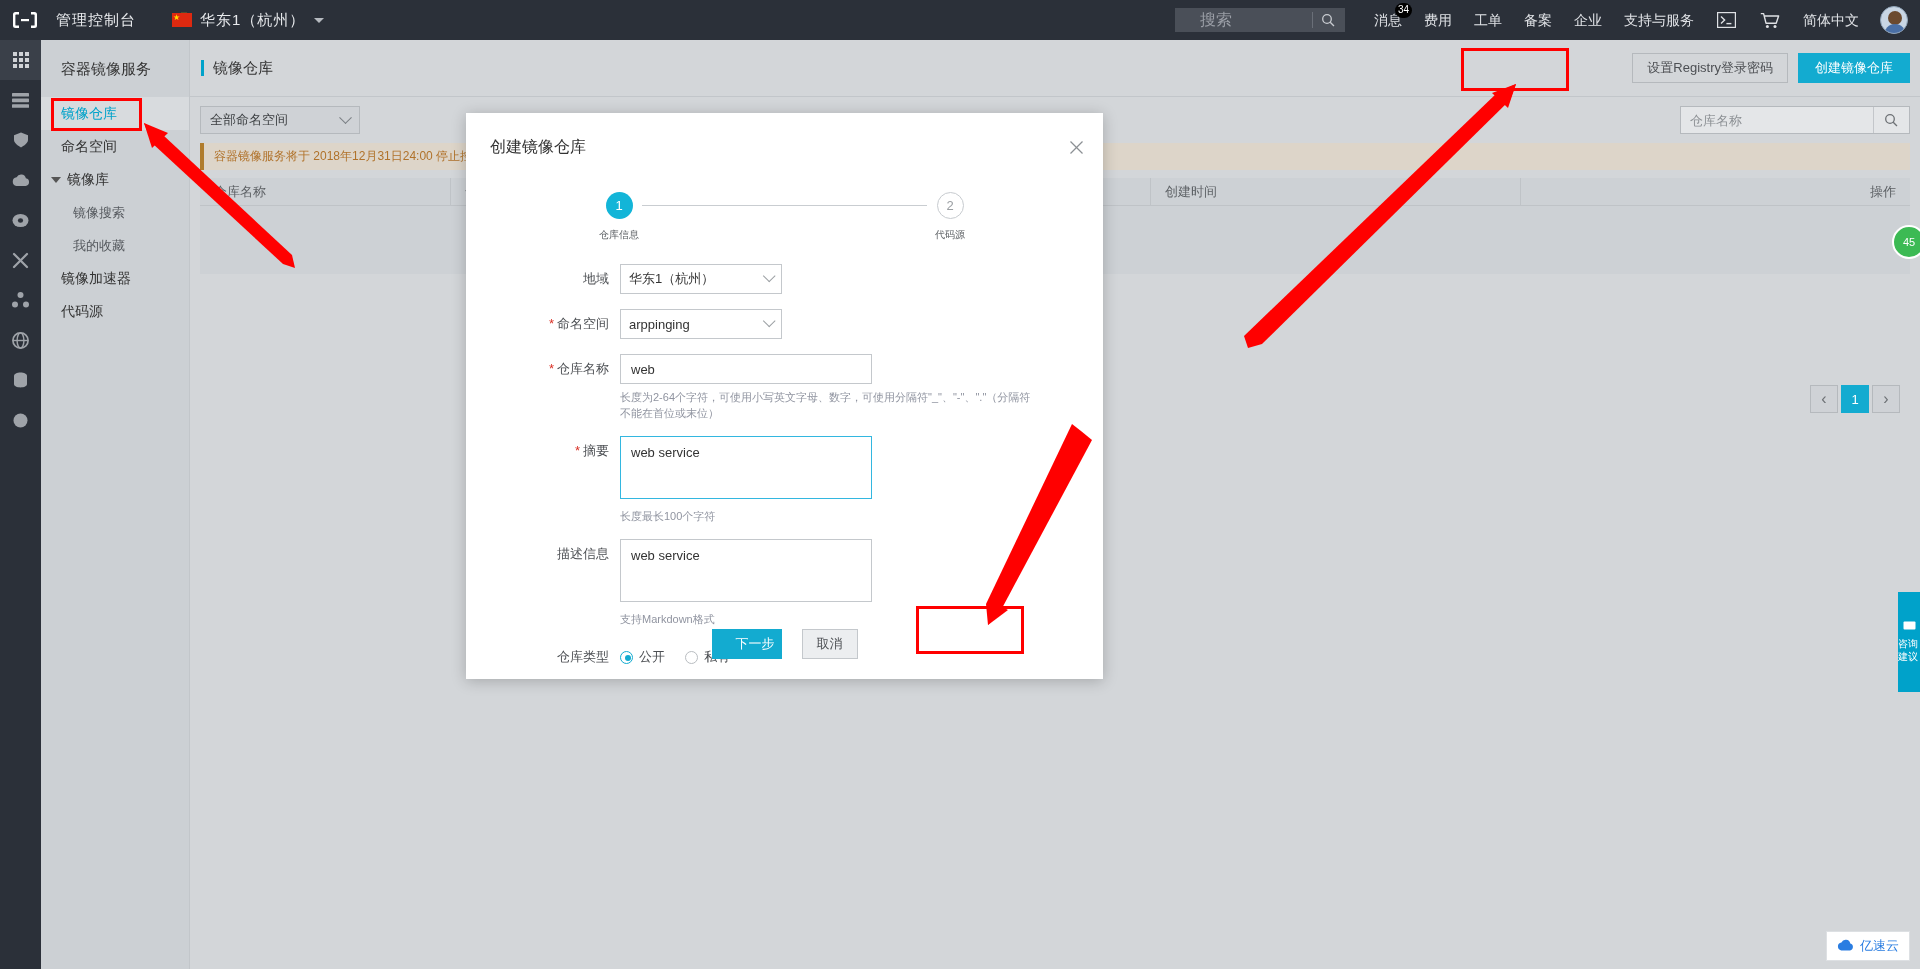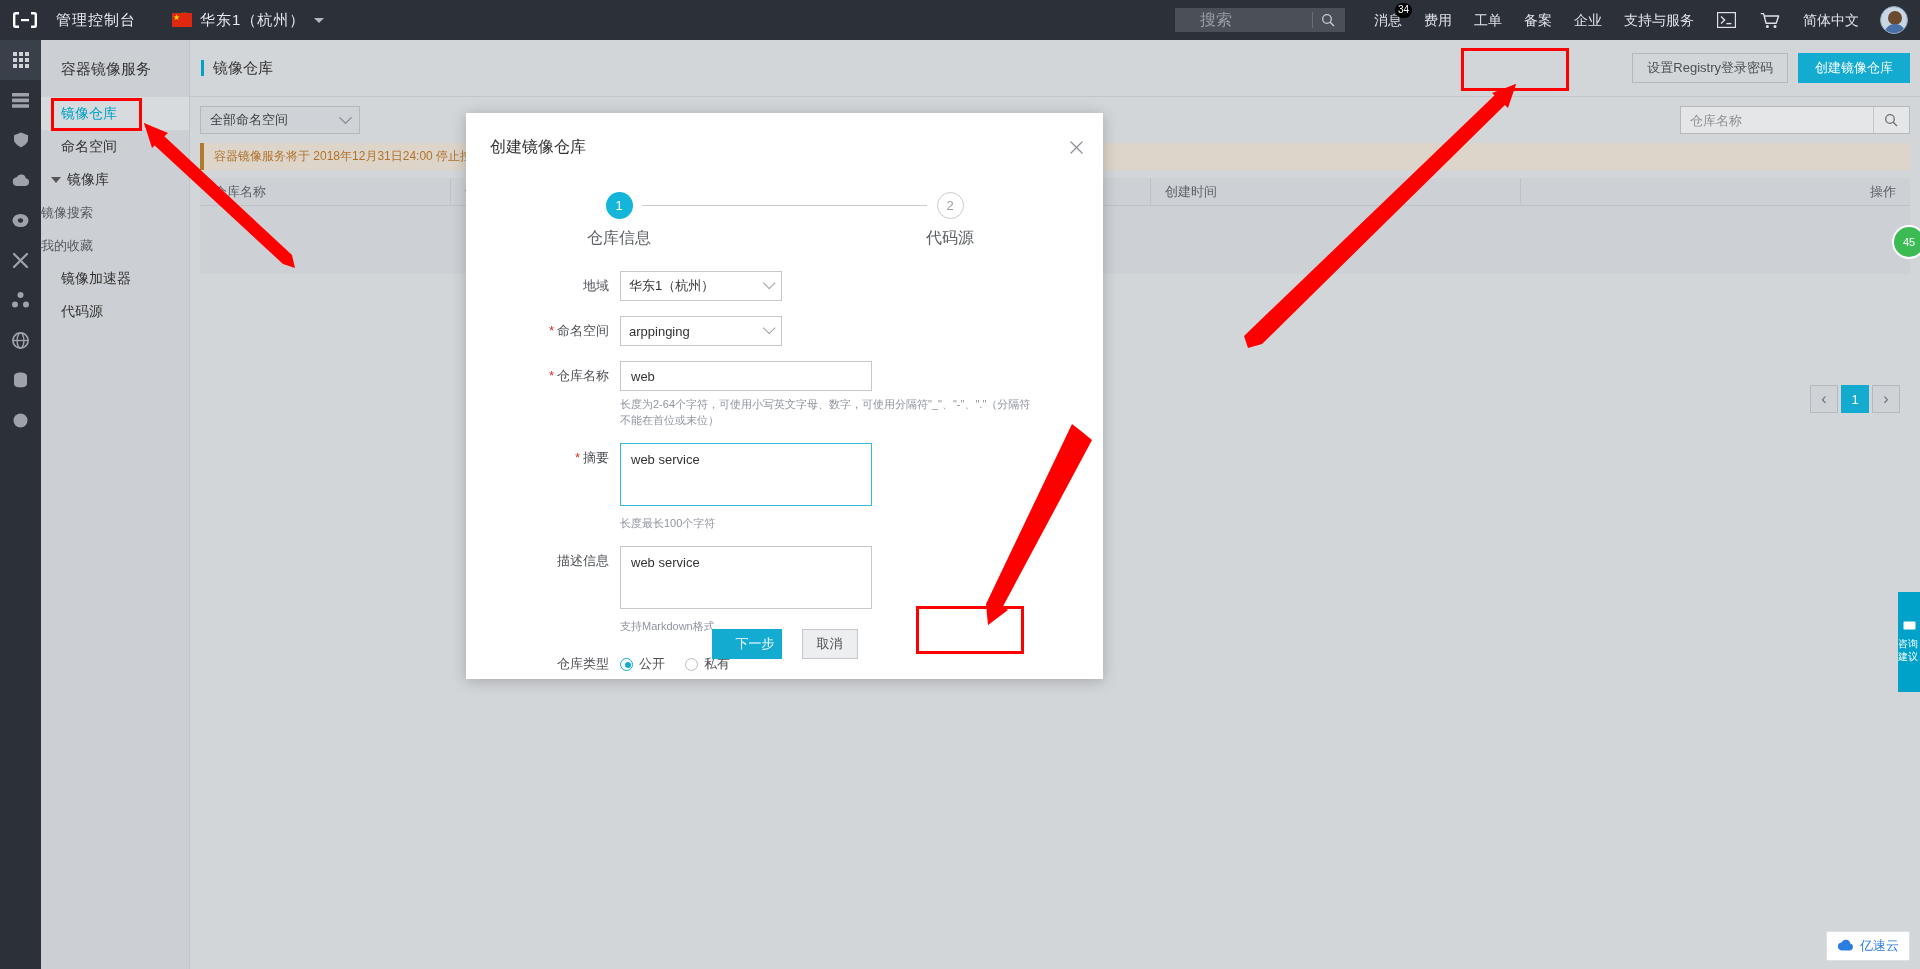--- a/index.html
+++ b/index.html
@@ -88,21 +88,21 @@
   }
   .side-item.sel { color:#00a2ca; background:#d8dbde; }
   .side-group {
     font-size:14px; color:#333; height:33px; line-height:33px; padding-left:10px; cursor:pointer;
     display:flex; align-items:center;
   }
   .tri {
     width:0;height:0;border-left:5px solid transparent;border-right:5px solid transparent;
     border-top:6px solid #555; margin-right:6px;
   }
-  .side-sub { font-size:13px; color:#55595e; height:33px; line-height:33px; cursor:pointer;}
+  .side-sub { font-size:13px; color:#55595e; height:33px; line-height:33px; padding-left:32px; cursor:pointer;}
 
   
   .content { position:absolute; top:40px; left:190px; width:1730px; height:929px; background:#d3d6d9;}
   .crumb-bar {
     height:57px; background:#d3d6d9; display:flex; align-items:center; position:relative;
     border-bottom:1px solid #c2c6ca;
   }
   .crumb-accent { width:3px; height:16px; background:#00a2ca; margin-left:11px; }
   .crumb-text { font-size:15px; color:#333; margin-left:9px; }
   .hdr-btns { margin-left:auto; display:flex; align-items:center; padding-right:10px;}
@@ -170,21 +170,21 @@
     position:absolute; right:17px; top:26px; width:20px; height:20px; cursor:pointer;
     color:#8c9094; font-size:19px; line-height:20px; text-align:center;
   }
   .steps { display:flex; align-items:flex-start; margin:34px 0 0 0; padding:0 130px 0 130px; position:relative;}
   .step { display:flex; flex-direction:column; align-items:center; width:46px;}
   .step-dot {
     width:27px;height:27px;border-radius:50%; display:flex;align-items:center;justify-content:center;
     font-size:13px; color:#fff; background:#13b5d8;
   }
   .step-dot.idle { background:#fff; border:1px solid #c7cbcf; color:#9a9ea2; }
-  .step-label { font-size:16px; color:#5d6165; margin-top:9px; white-space:nowrap;}
+  .step-label { font-size:10px; color:#5d6165; margin-top:9px; white-space:nowrap;}
   .step-line { flex:1; height:1px; background:#c9cdd1; margin-top:13px; }
 
   .form { margin-top:22px; }
   .frow { display:flex; align-items:flex-start; margin-bottom:15px; }
   .flabel {
     width:154px; text-align:right; font-size:13px; color:#4c4f53; padding-right:11px;
     line-height:30px; white-space:nowrap;
   }
   .req { color:#d93025; margin-right:3px; }
   .fctl { flex:1; }

